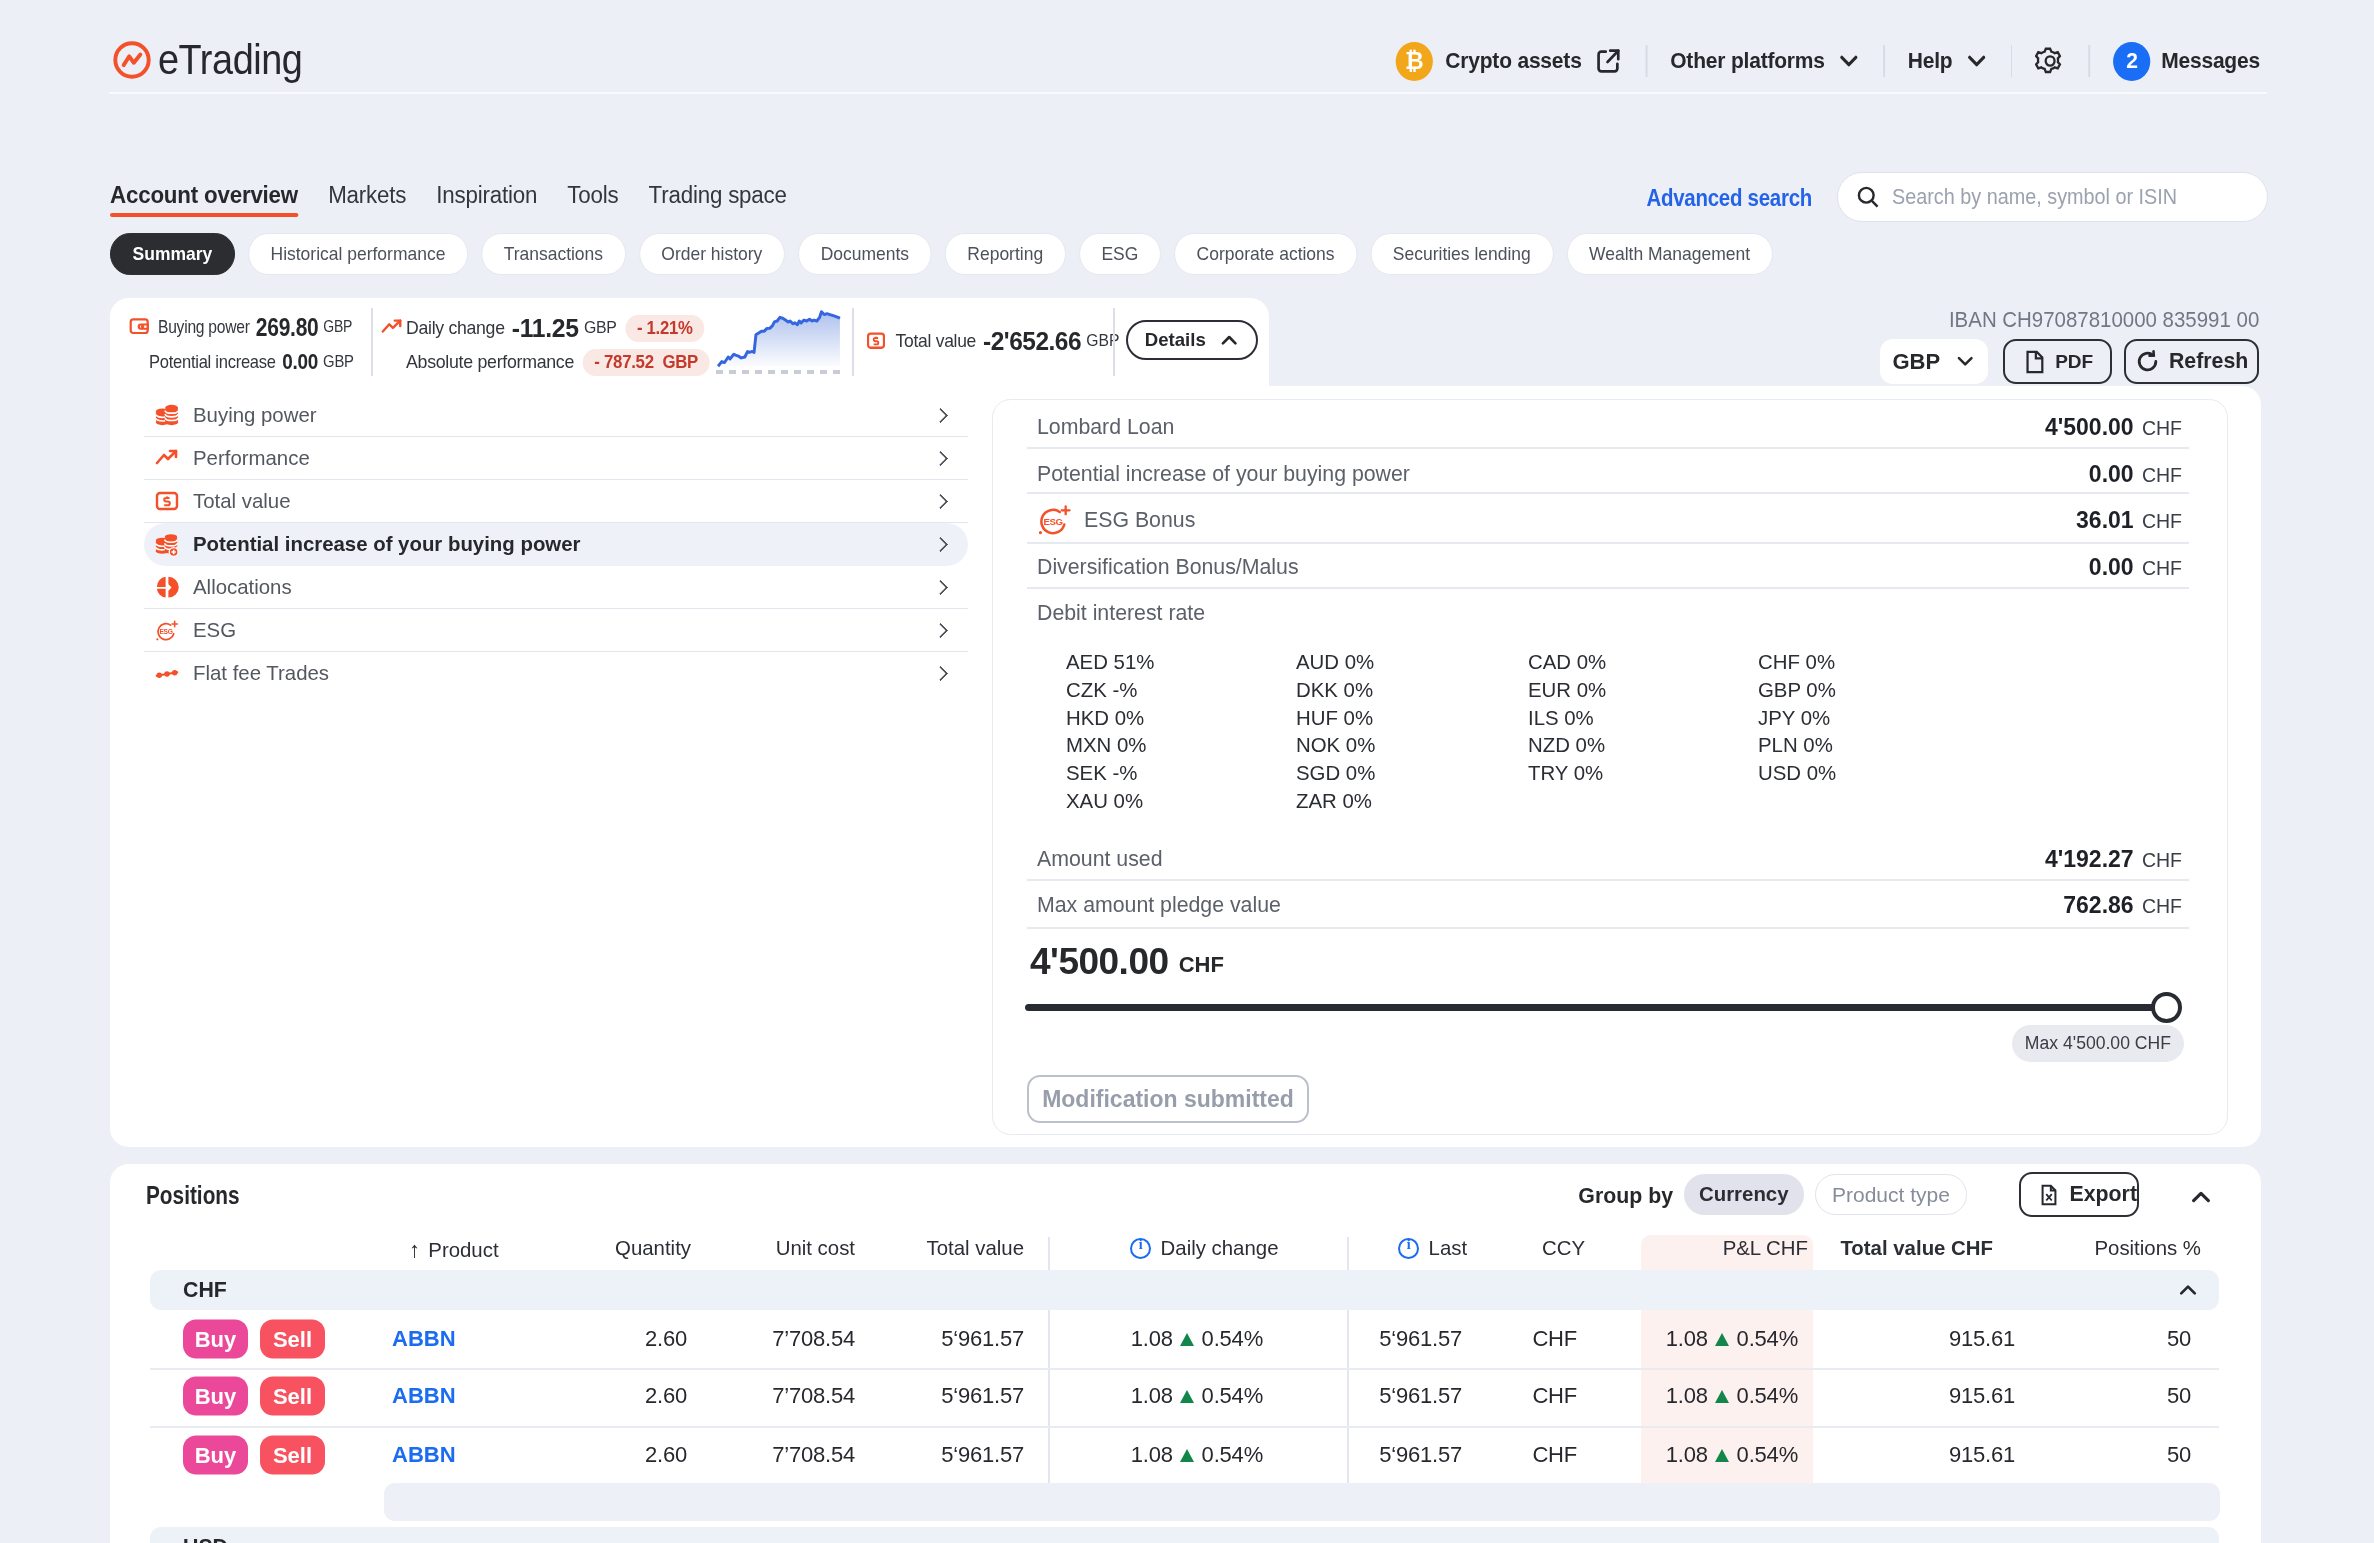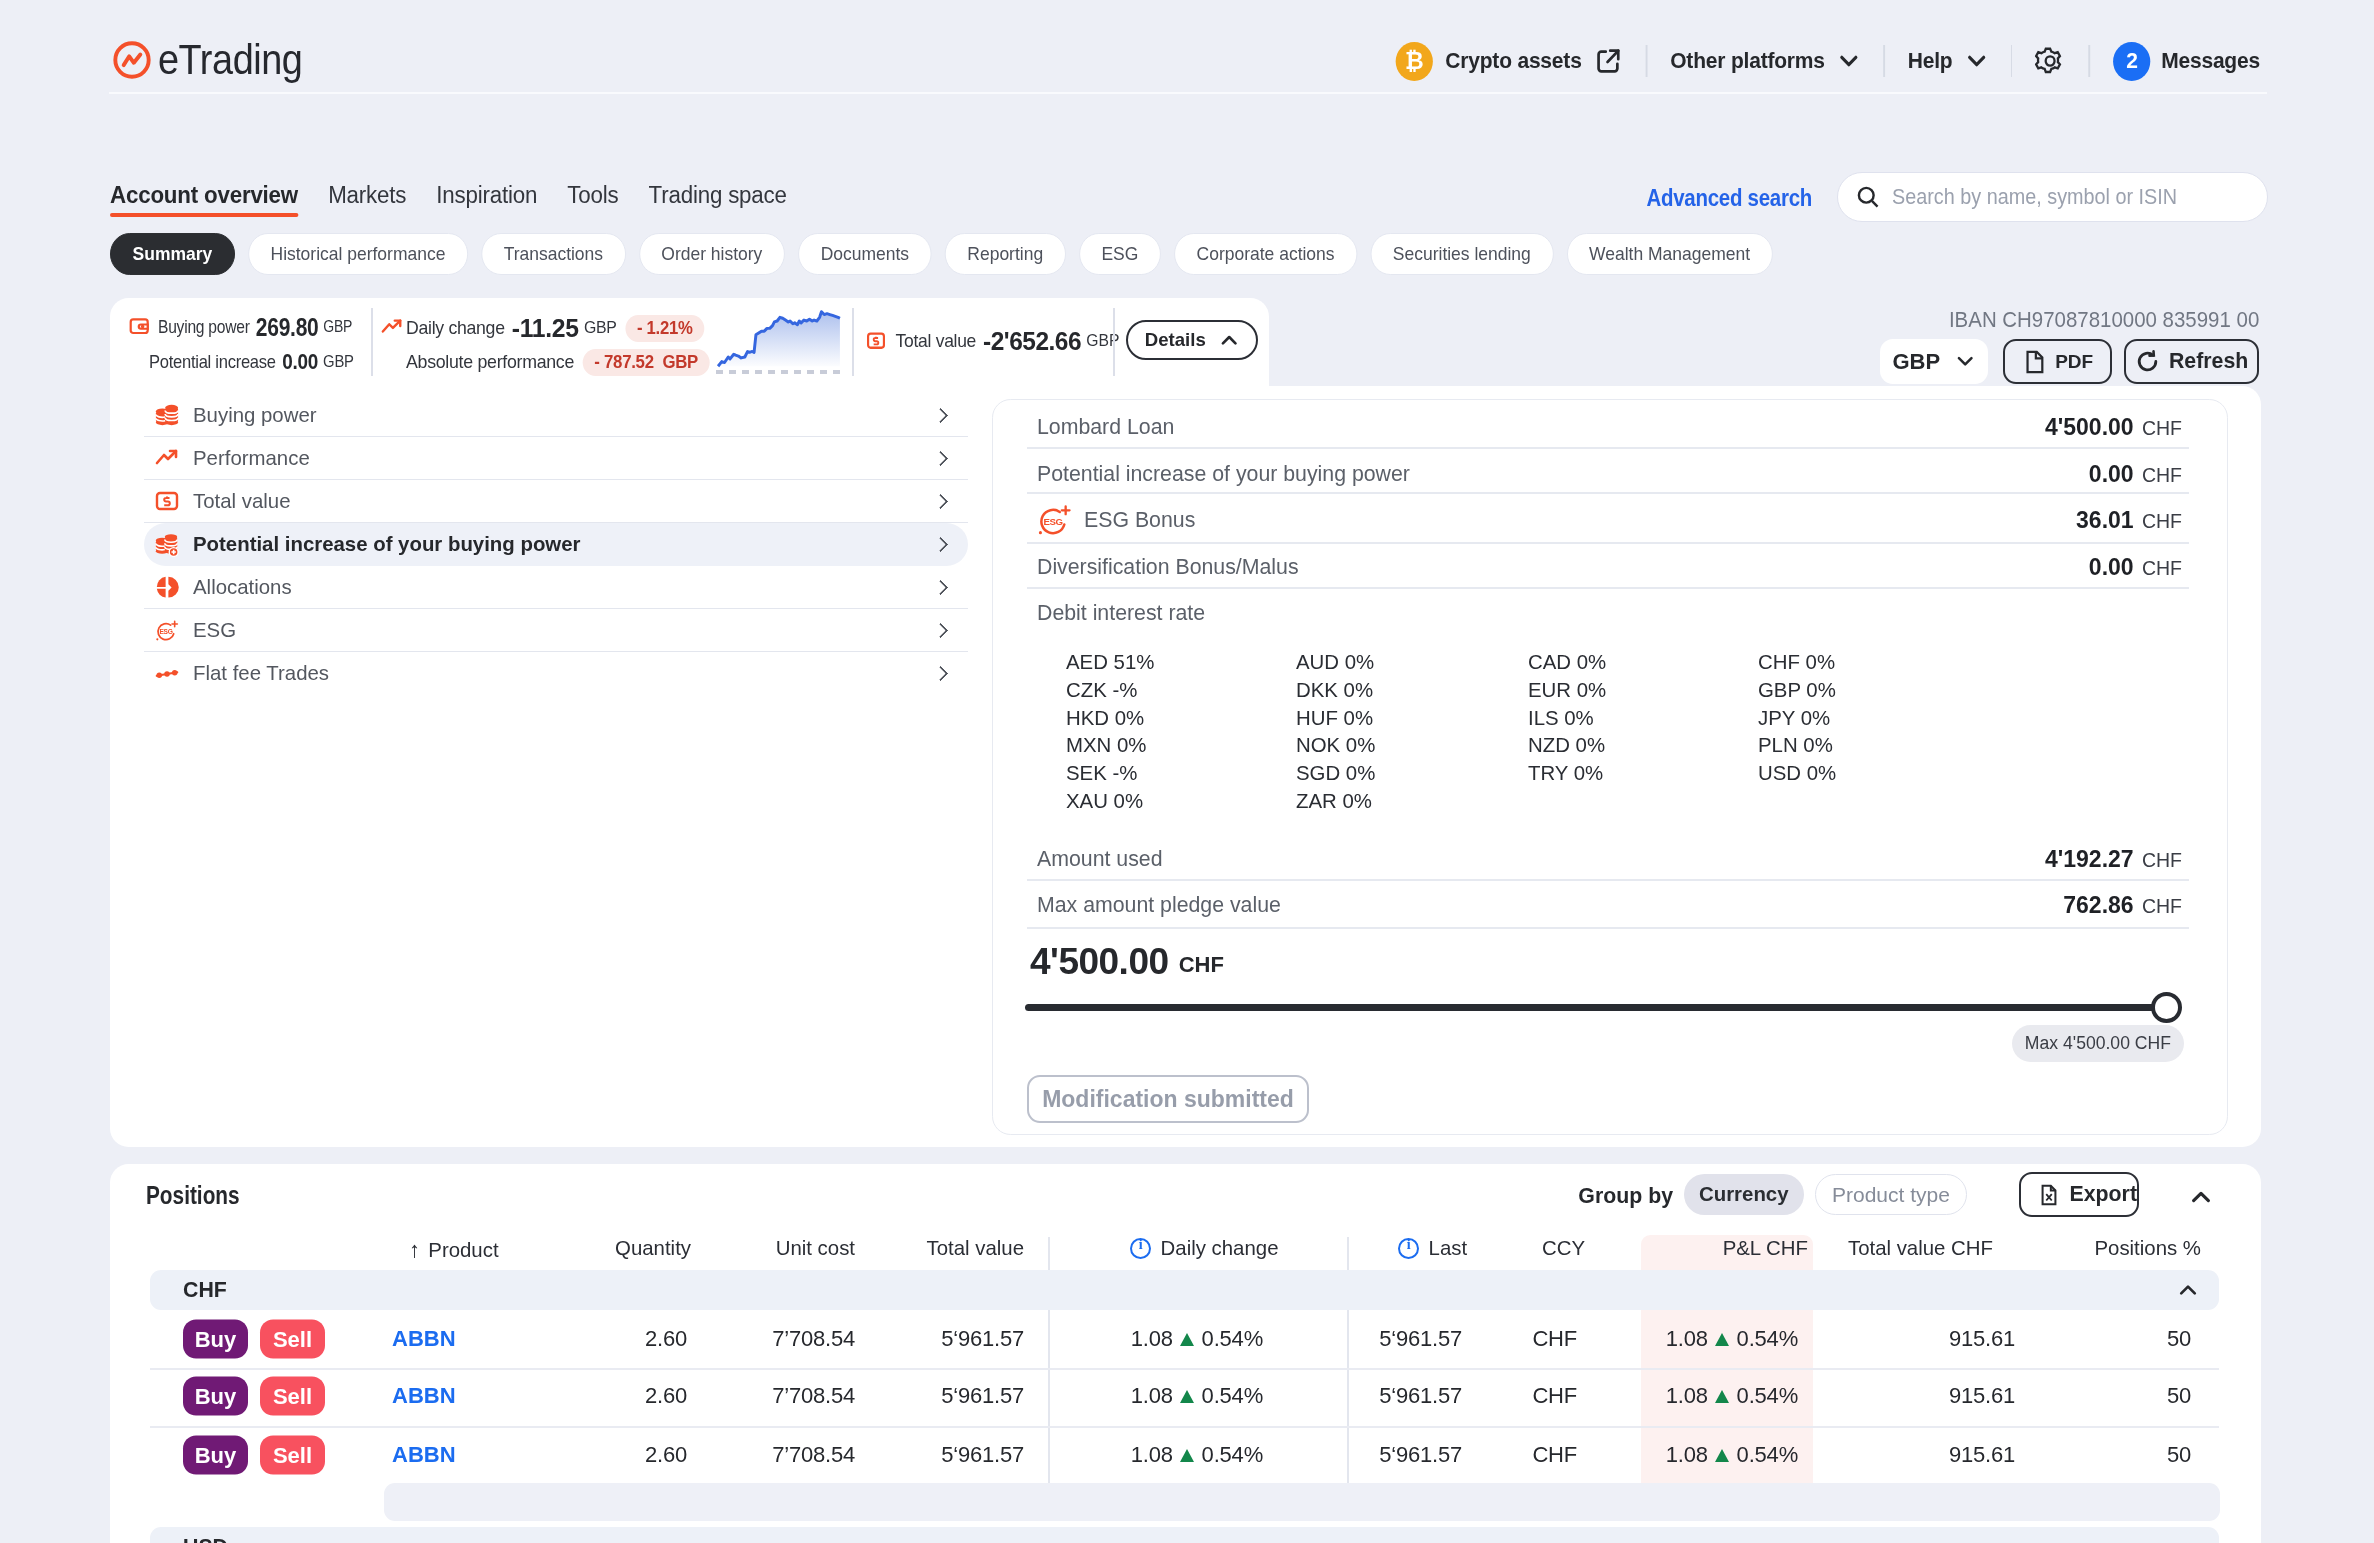--- a/index.html
+++ b/index.html
@@ -40,21 +40,21 @@
 .rp-v i { font-style:normal; font-size:19.5px; color:#3a3d45; margin-left:8.3px; }
 .ccy-grid { position:relative; width:928px; height:167px; }
 .ccy-grid div { position:absolute; top:0; font-size:20.4px; color:#2a2d33; }
 
 .th { font-size:20.4px; color:#2b2e35; }
 .info-i { width:21.3px; height:21.3px; border-radius:50%; border:2.1px solid #1b6cf0; margin-right:9.3px; position:relative; display:inline-block; }
 .info-i:after { content:"i"; position:absolute; left:0; right:0; top:-2.8px; text-align:center; font-size:14px; color:#1b6cf0; font-weight:bold; font-family:"Liberation Serif",serif; }
 .trow { position:absolute; left:0; width:2375px; height:58px; }
 .trow > .abs { top:50%; transform:translateY(-50%); }
 .buy,.sell { position:absolute; top:50%; transform:translateY(-50%); width:65px; height:39px; border-radius:13px; color:#fff; font-size:22px; font-weight:bold; display:flex; align-items:center; justify-content:center; }
-.buy { left:183px; background:#701a75; }
+.buy { left:183px; background:#ec4899; }
 .sell { left:260px; background:#f8515f; }
 .link { font-size:22px; font-weight:bold; color:#1b6cf0; }
 .num { font-size:22px; color:#26282d; letter-spacing:-0.2px; }
 .numb { font-size:22px; font-weight:bold; color:#26282d; letter-spacing:-0.2px;margin-top:37px; }
 .tri { width:0; height:0; border-left:7.4px solid transparent; border-right:7.4px solid transparent; border-bottom:13px solid #13874b; margin:0 7.4px; display:inline-block; }
 .main-card { position:absolute; left:110px; top:386px; width:2151px; height:761px; background:#fff; border-radius:0 18.6px 18.6px 18.6px; }
 .pos-card  { position:absolute; left:110px; top:1164px; width:2151px; height:408px; background:#fff; border-radius:18.6px; }
 </style>
 </head>
 <body>
@@ -392,21 +392,21 @@
 <div class="abs" style="left:1347px; top:1237px; width:1.9px; height:284px; background:#e3e6ee;"></div>
 
 <div class="abs th row" style="left:409px; top:1237px;"><span style="font-size:22px; margin-right:8.3px;">↑</span>Product</div>
 <div class="abs th" style="right:1684px; top:1237px;">Quantity</div>
 <div class="abs th" style="right:1520px; top:1237px;">Unit cost</div>
 <div class="abs th" style="right:1351px; top:1237px;">Total value</div>
 <div class="abs th row" style="left:1130px; top:1237px;"><span class="info-i"></span>Daily change</div>
 <div class="abs th row" style="left:1398px; top:1237px;"><span class="info-i"></span>Last</div>
 <div class="abs th" style="left:1542px; top:1237px;">CCY</div>
 <div class="abs th" style="right:567px; top:1237px;">P&amp;L CHF</div>
-<div class="abs th" style="right:382px; top:1237px;">Total value CHF</div>
+<div class="abs th" style="right:382px; top:1237px;font-weight:bold;">Total value CHF</div>
 <div class="abs th" style="right:174px; top:1237px;">Positions %</div>
 
 <div class="abs row" style="left:150px; top:1270px; width:2069px; height:40px; background:#edf1f8; border-radius:11px;">
   <span style="font-size:21.3px; font-weight:bold; margin-left:33px; color:#26282c;">CHF</span>
   <svg class="abs" style="right:20.4px;" width="22" height="22" viewBox="0 0 26 26" fill="none" stroke="#26282c" stroke-width="3.2" stroke-linecap="round" stroke-linejoin="round">
       <polyline points="5,17 13,9 21,17"></polyline>
     </svg>
 </div>
 
 <div class="trow" style="top:1310px;">

